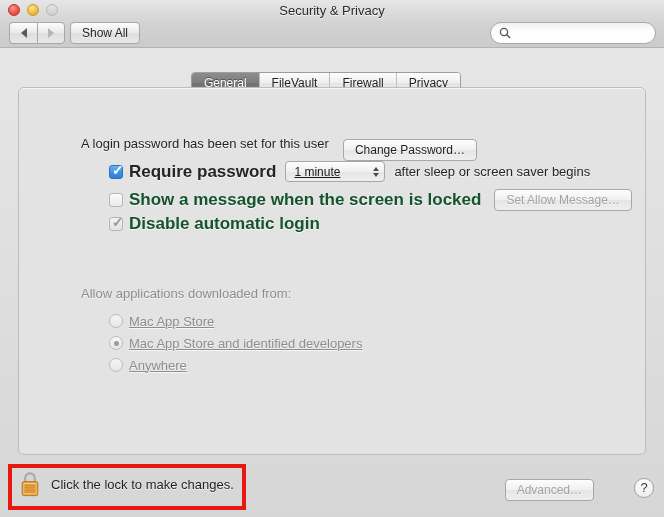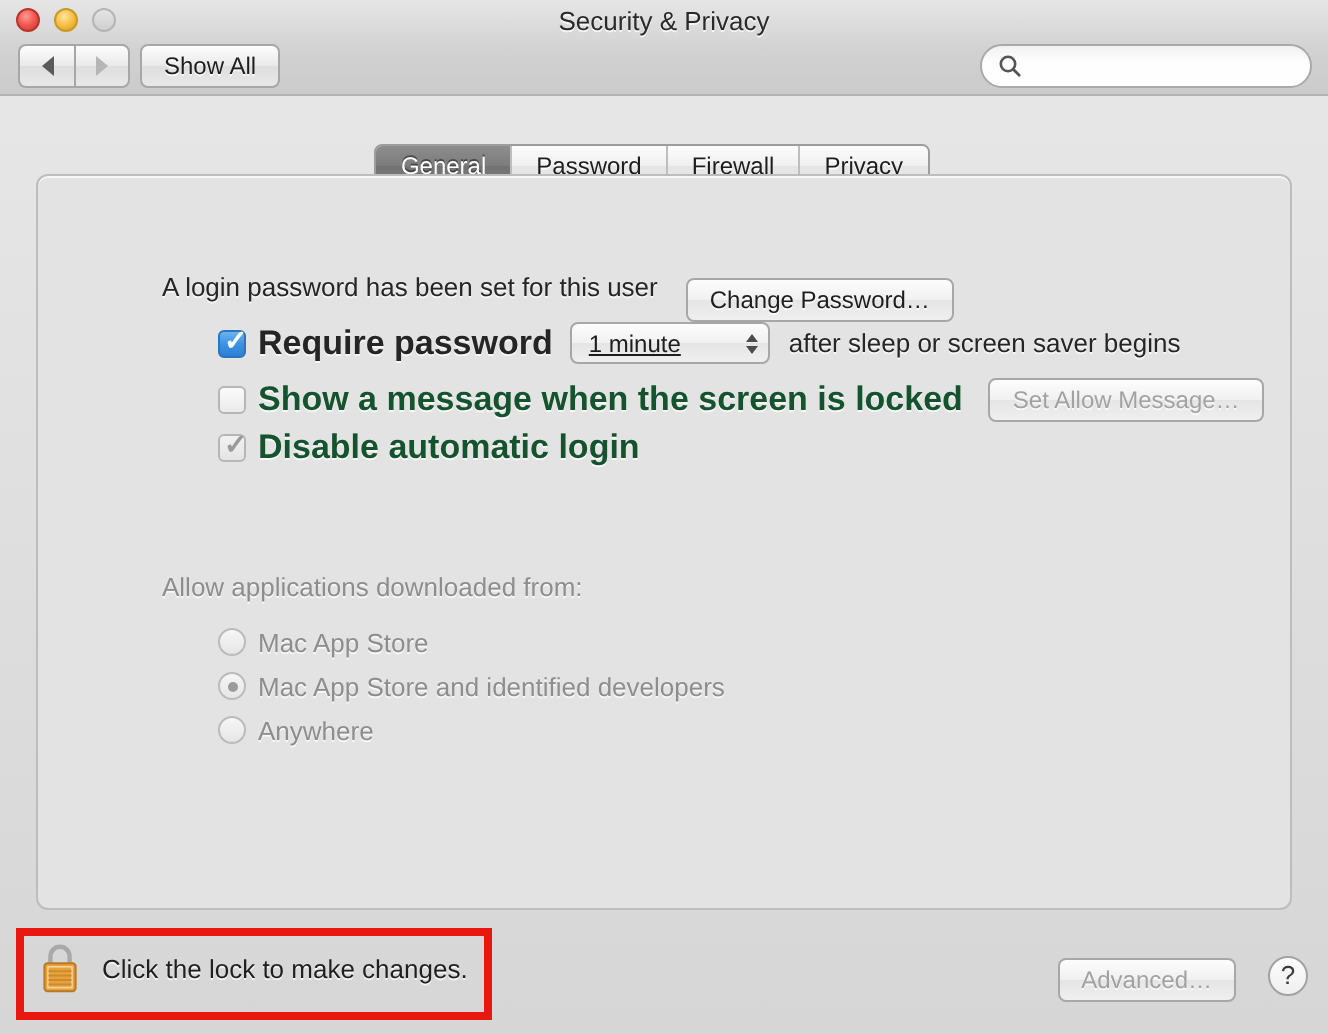--- a/index.html
+++ b/index.html
@@ -320,20 +320,21 @@
     width: 5px; height: 5px;
     border-radius: 50%;
     background: #9b9b9b;
   }
   .radio-label {
     font-size: 13px;
     margin-left: 6px;
     color: #8d8d8d;
     text-shadow: 0 1px 0 rgba(255,255,255,0.7);
     white-space: nowrap;
+    text-decoration: underline;
   }
 
   
   #lock-row {
     position: absolute;
     left: 18px; top: 470px;
     display: flex;
     align-items: center;
   }
   #lock-icon { width: 24px; height: 28px; flex: 0 0 auto; }
@@ -349,21 +350,21 @@
     position: absolute;
     left: 8px; top: 464px;
     width: 238px; height: 46px;
     border: 4px solid #e8170f;
     box-sizing: border-box;
     pointer-events: none;
   }
 
   #advanced-button {
     position: absolute;
-    right: 46px; top: 479px;
+    right: 70px; top: 479px;
     height: 22px;
   }
   #help-button {
     position: absolute;
     right: 10px; top: 478px;
     width: 20px; height: 20px;
     border-radius: 50%;
     background: linear-gradient(to bottom, #fdfdfd 0%, #efefef 100%);
     border: 1px solid #a2a2a2;
     box-sizing: border-box;
@@ -404,21 +405,21 @@
         <circle cx="5" cy="5" r="3.6" fill="none" stroke="#555" stroke-width="1.3"></circle>
         <line x1="7.6" y1="7.6" x2="10.6" y2="10.6" stroke="#555" stroke-width="1.4" stroke-linecap="round"></line>
       </svg>
       <input id="search-input" type="text" value="" placeholder="" style="">
     </div>
   </div>
 
   <div id="tabbar">
     <div id="tabs">
       <div class="tab selected">General</div>
-      <div class="tab">Password</div>
+      <div class="tab">FileVault</div>
       <div class="tab">Firewall</div>
       <div class="tab">Privacy</div>
     </div>
   </div>
 
   <div id="content-box">
 
     <div class="row" id="row-login">
       <span id="login-text">A login password has been set for this user</span>
       <div class="push-btn" id="change-password-button">Change Password…</div>

